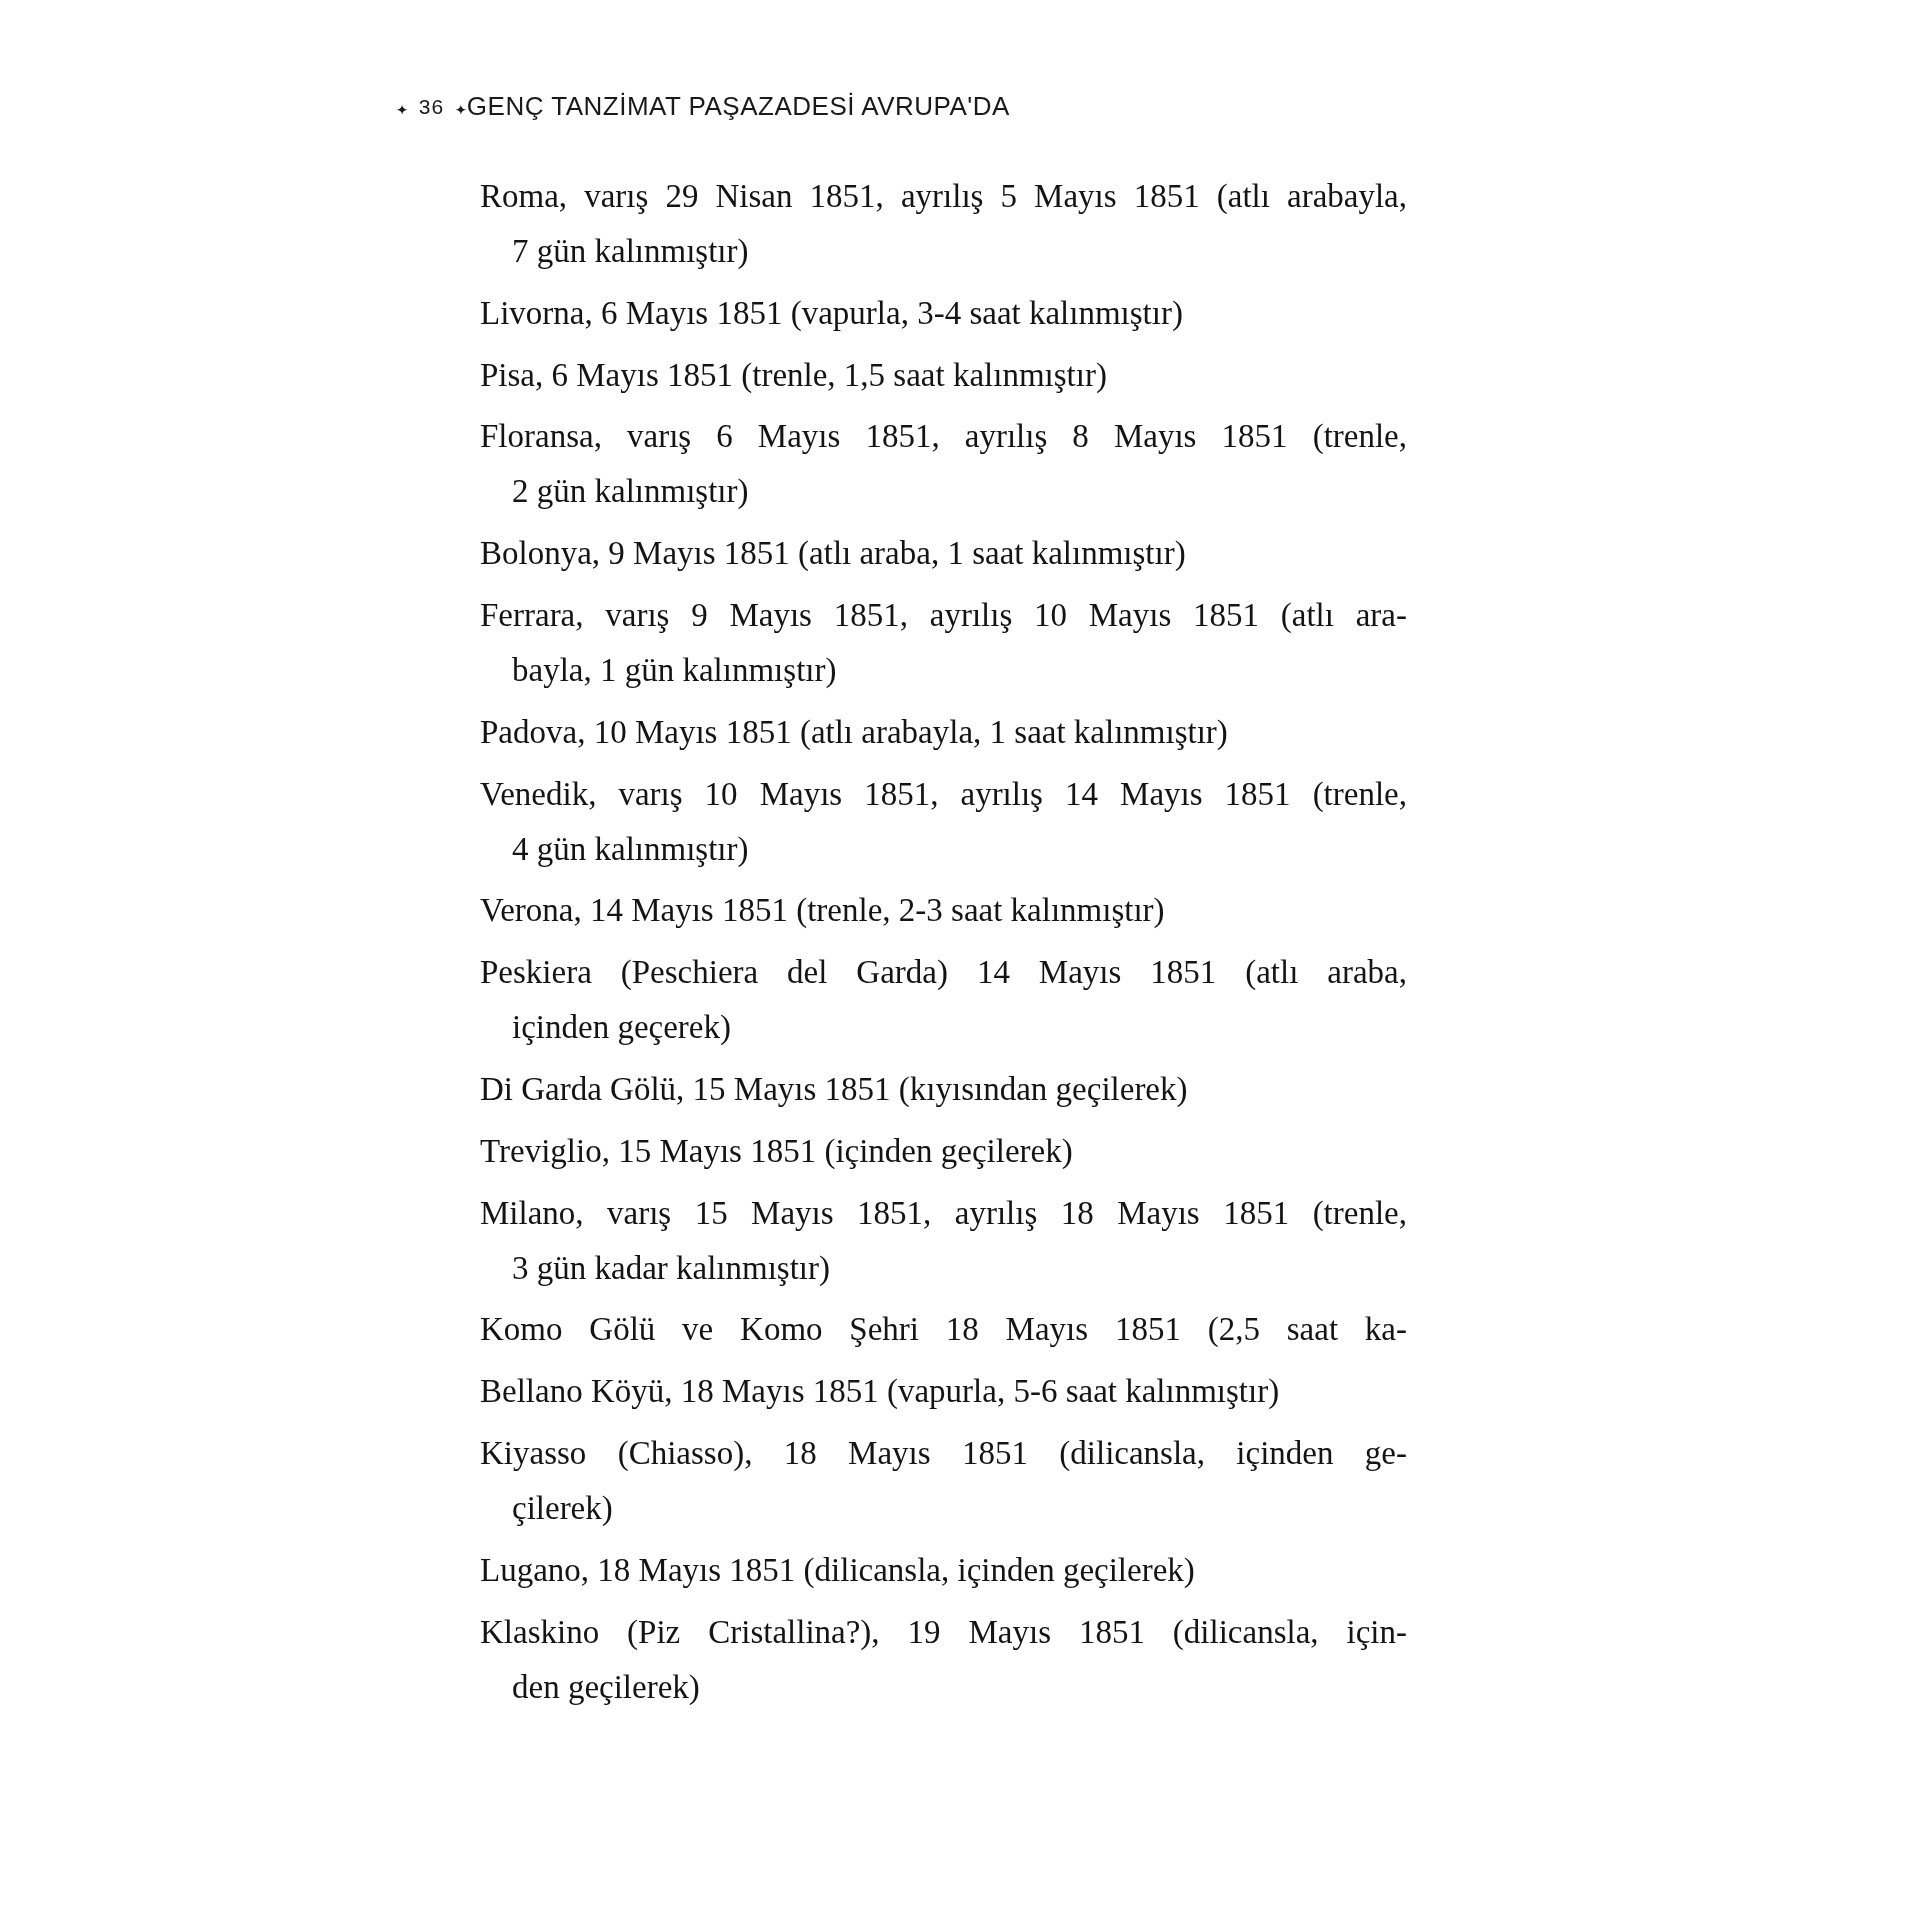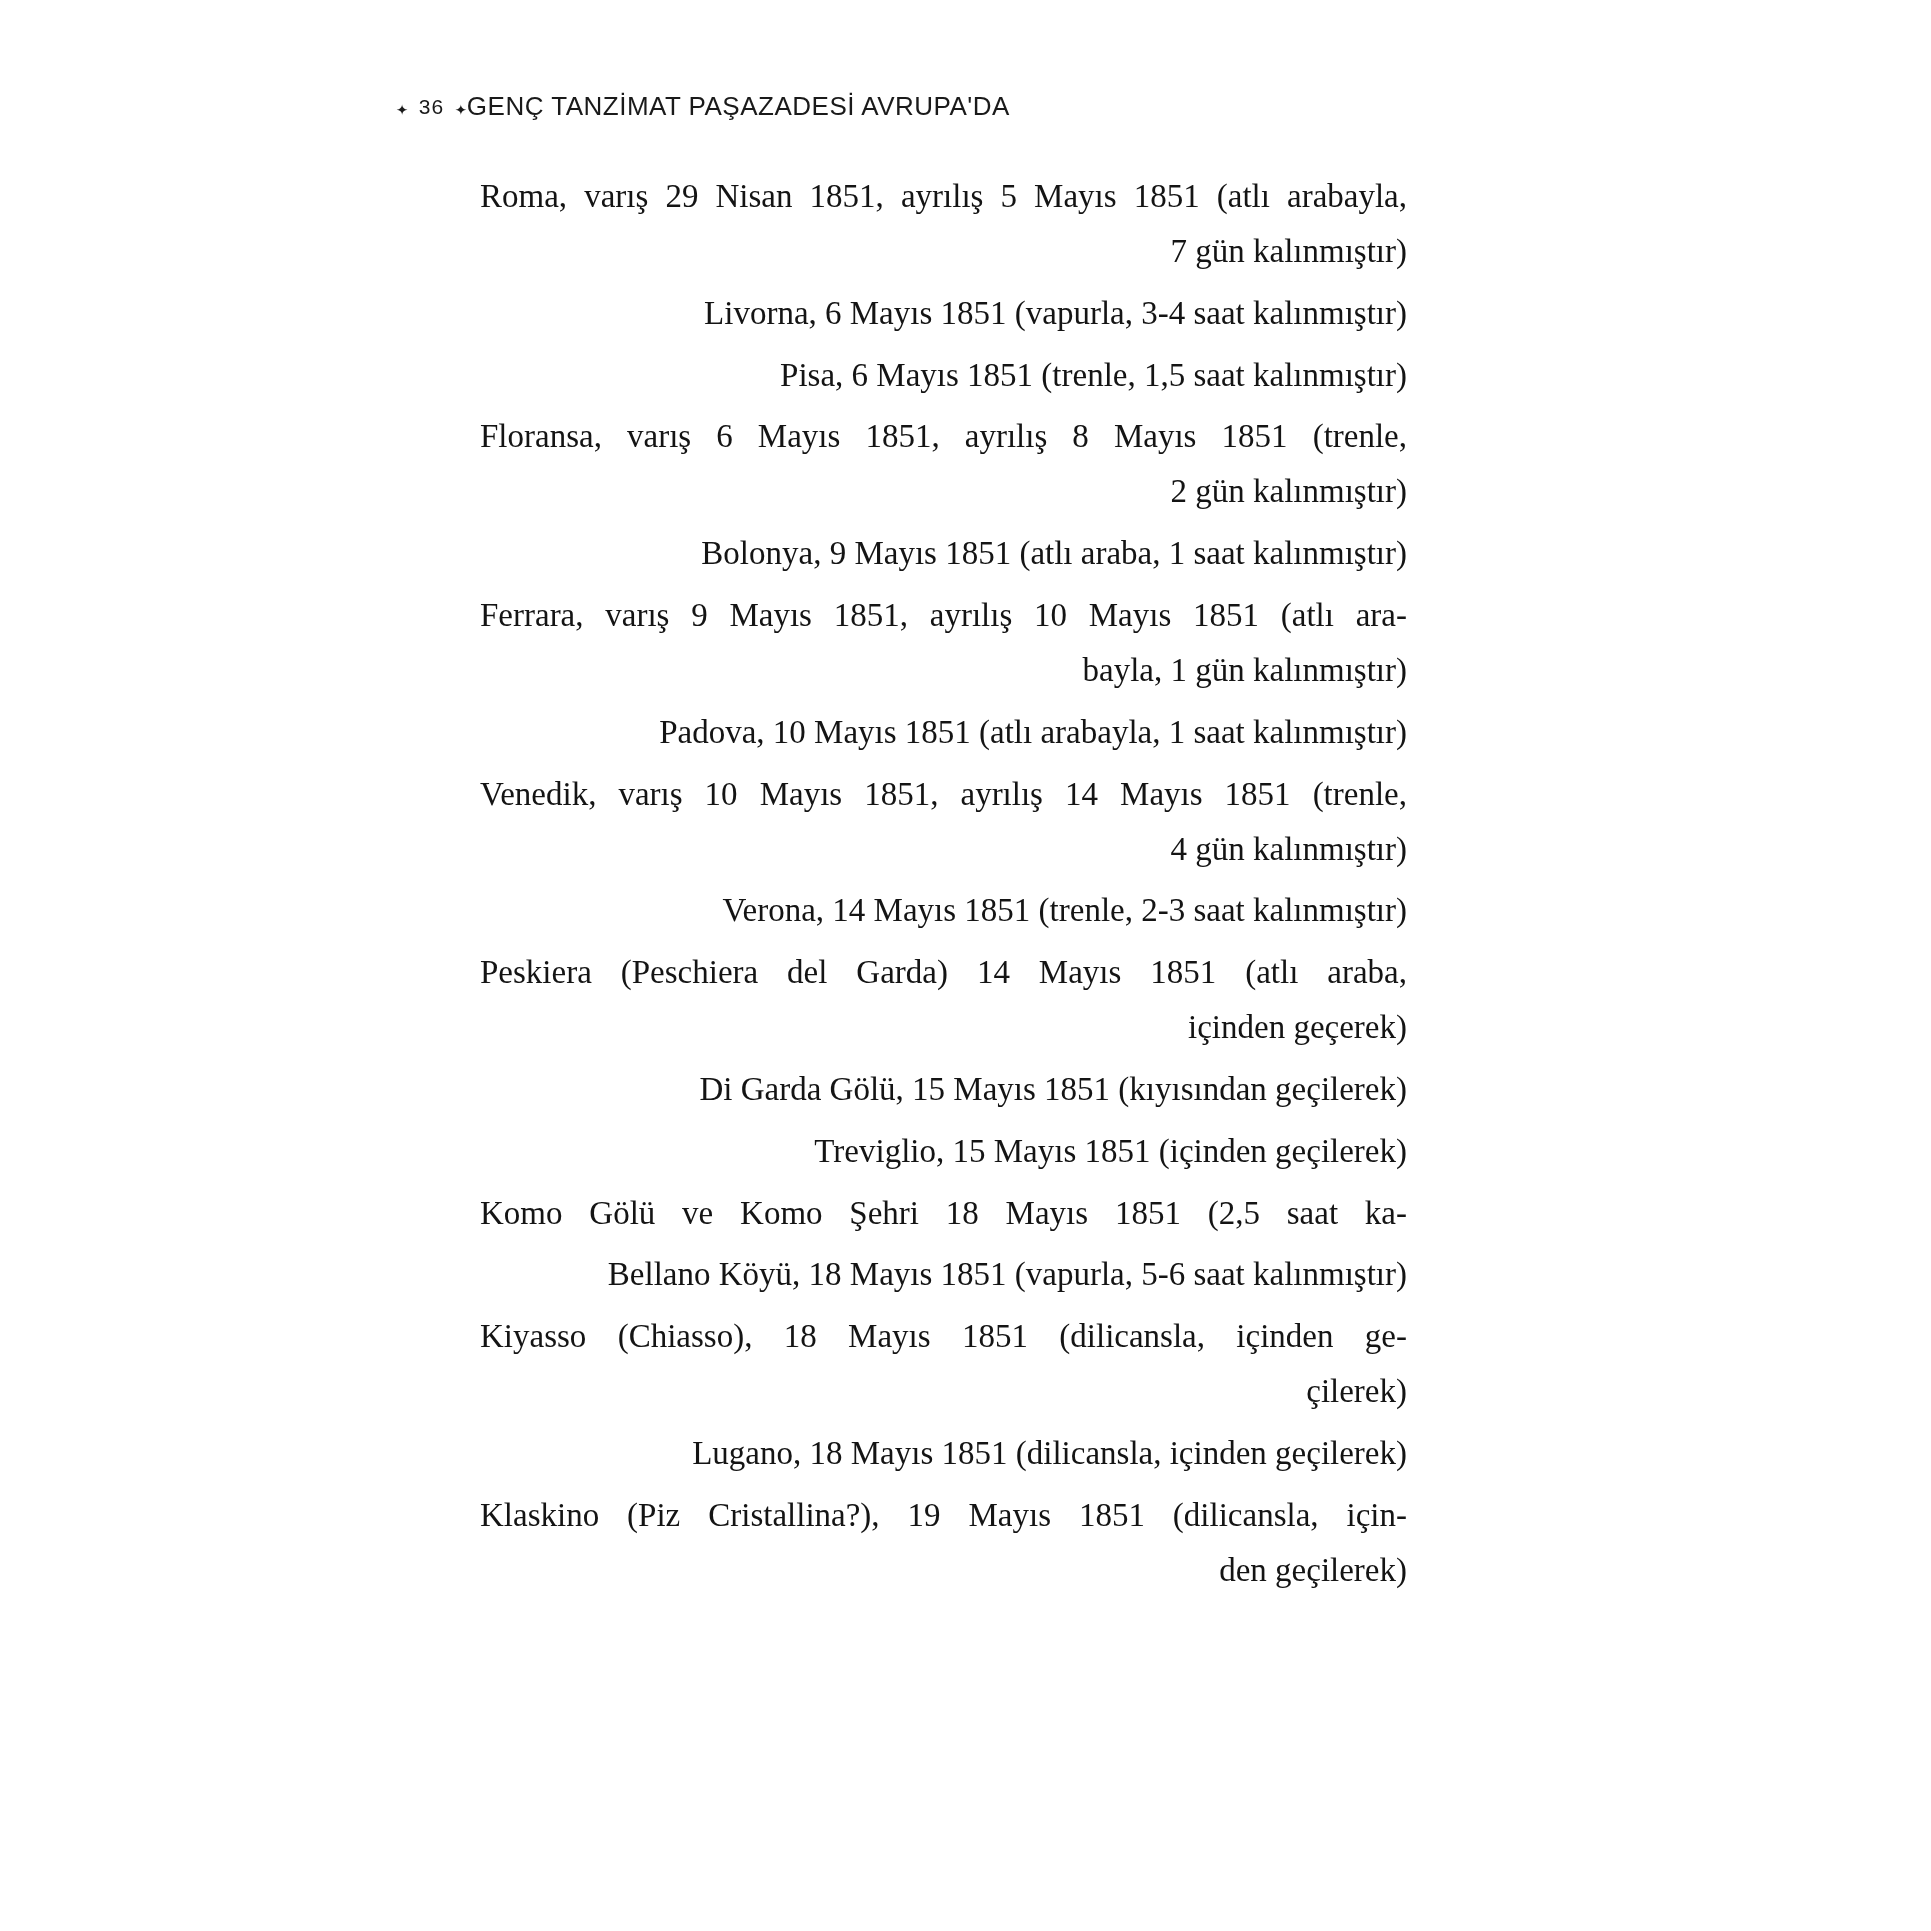--- a/index.html
+++ b/index.html
@@ -56,21 +56,21 @@
     left: 480px;
     top: 169px;
     width: 927px;
     font-size: 33px;
     line-height: 55px;
   }
   .entry {
     margin: 0 0 6.8px 0;
   }
   .line {
-    text-align: right;
+    text-align: left;
   }
   .line.just {
     text-align: justify;
     text-align-last: justify;
   }
   .line.cont {
     margin-left: 32px;
   }
 </style>
 </head>
@@ -123,20 +123,24 @@
         <div class="line just">Peskiera (Peschiera del Garda) 14 Mayıs 1851 (atlı araba,</div>
         <div class="line cont">içinden geçerek)</div>
       </div>
       <div class="entry">
         <div class="line">Di Garda Gölü, 15 Mayıs 1851 (kıyısından geçilerek)</div>
       </div>
       <div class="entry">
         <div class="line">Treviglio, 15 Mayıs 1851 (içinden geçilerek)</div>
       </div>
       <div class="entry">
+        <div class="line just">Milano, varış 15 Mayıs 1851, ayrılış 18 Mayıs 1851 (trenle,</div>
+        <div class="line cont">3 gün kadar kalınmıştır)</div>
+      </div>
+      <div class="entry">
         <div class="line just">Komo Gölü ve Komo Şehri 18 Mayıs 1851 (2,5 saat ka-</div>
       </div>
       <div class="entry">
         <div class="line">Bellano Köyü, 18 Mayıs 1851 (vapurla, 5-6 saat kalınmıştır)</div>
       </div>
       <div class="entry">
         <div class="line just">Kiyasso (Chiasso), 18 Mayıs 1851 (dilicansla, içinden ge-</div>
         <div class="line cont">çilerek)</div>
       </div>
       <div class="entry">

